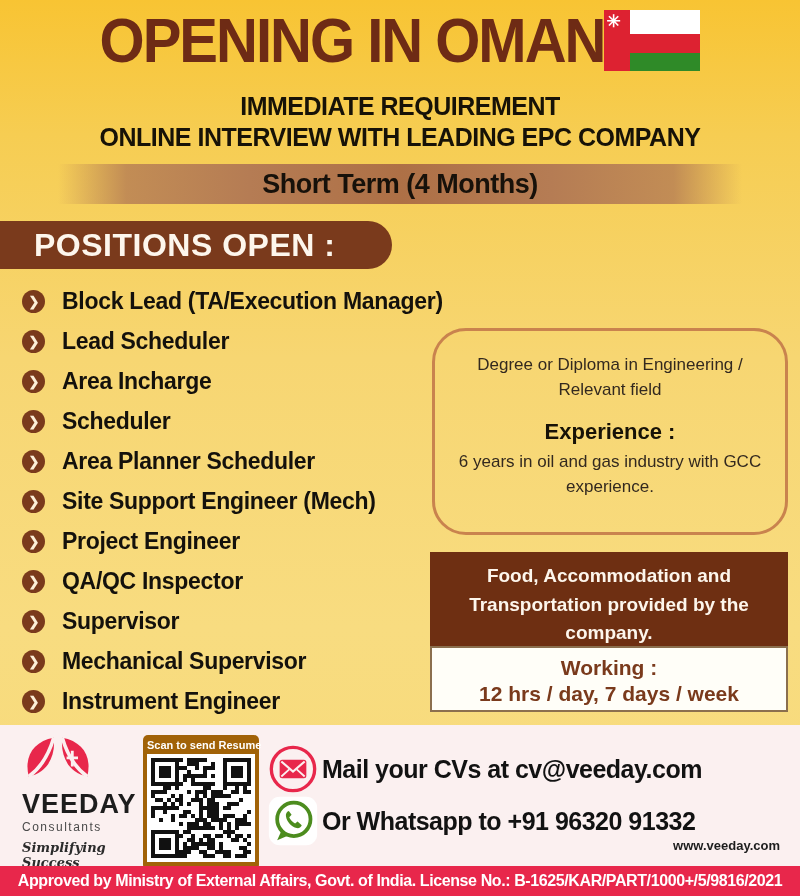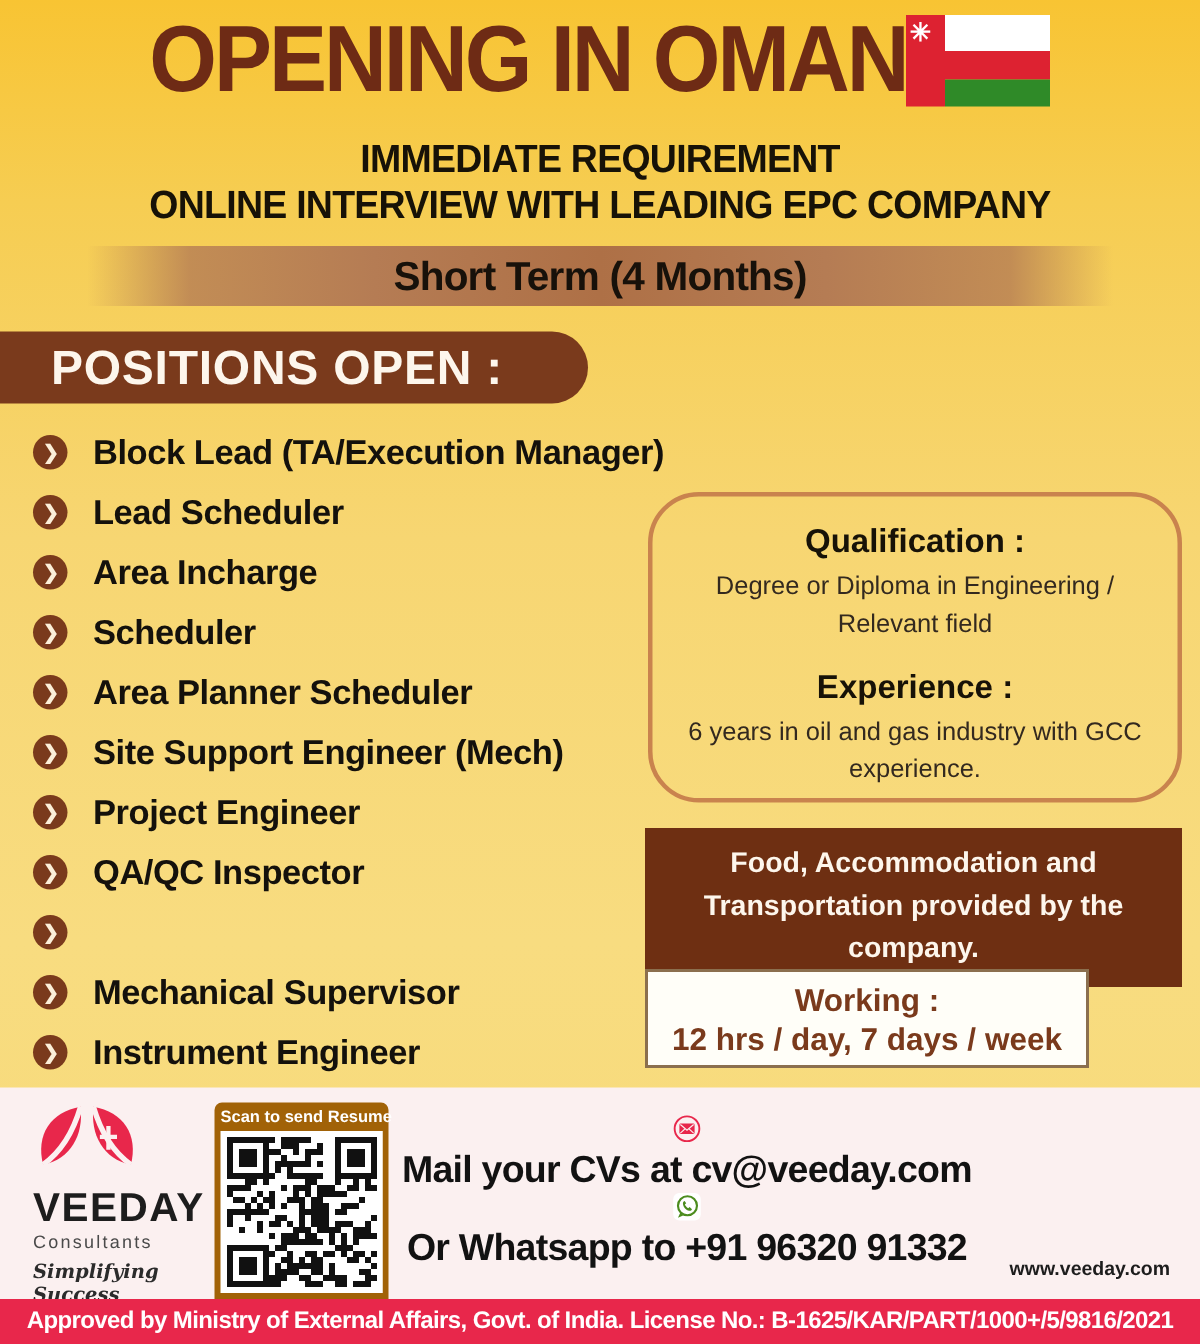--- a/index.html
+++ b/index.html
@@ -55,38 +55,38 @@
   .box-heading{font-size:22px; font-weight:800; color:#171207;}
   .box-body{font-size:17px; color:#33291F; line-height:1.45; margin-top:5px; padding:0 20px;}
   .exp-heading{margin-top:17px;}
 
   .food-box{
     left:430px; top:552px; width:358px; height:106px; background:#6E2F12;
     display:flex; align-items:center; justify-content:center; text-align:center;
     color:#FDF6EC; font-size:19px; font-weight:700; line-height:1.5; padding:0 26px;
   }
   .working-box{
-    left:430px; top:646px; width:296px; height:66px; background:#FFFEF8;
+    left:430px; top:646px; width:358px; height:66px; background:#FFFEF8;
     border:2px solid #8B6F4E; text-align:center; padding-top:7px;
     color:#7A3A1C; font-size:21px; font-weight:800; line-height:1.25;
   }
 
   
   .footer{top:725px; left:0; width:800px; height:141px; background:#FBF0F0;}
   .logo-block{left:22px; top:10px; width:118px; text-align:left; position:absolute;}
   .logo-name{font-size:27px; font-weight:700; color:#1d1d1d; letter-spacing:1px; line-height:1; margin-top:2px;}
   .logo-sub{font-size:12px; color:#4a4a4a; letter-spacing:1.5px; margin-top:2px;}
   .logo-tagline{font-family:"DejaVu Serif", serif; font-style:italic; font-size:13px; font-weight:700; color:#2b2b2b; margin-top:6px;}
 
   .qr-block{left:143px; top:10px; position:absolute; width:116px; background:#a16207; border-radius:5px; padding:3px 4px 4px 4px;}
   .qr-label{font-size:11px; font-weight:700; color:#fff; text-align:center; padding:1px 0 3px 0; white-space:nowrap;}
   .qr-frame{background:#fff; width:108px; height:108px;}
 
   .contact-block{left:268px; top:18px; position:absolute;}
-  .contact-row{display:flex; align-items:center; gap:4px; height:52px;flex-direction:column;}
+  .contact-row{display:flex; align-items:center; gap:4px; height:52px;}
   .contact-text{font-size:25px; font-weight:800; color:#121212; letter-spacing:-0.5px; white-space:nowrap;}
   .website{right:20px; top:113px; position:absolute; font-size:13px; font-weight:800; color:#1d1d1d;}
 
   .approval-bar{
     top:866px; left:0; width:800px; height:30px; background:#E8274B;
     display:flex; align-items:center; justify-content:center;
     color:#fff; font-size:16px; font-weight:700; letter-spacing:-0.4px; white-space:nowrap;
   }
 </style>
 </head>
@@ -142,33 +142,33 @@
       <div class="position-item">
         <span class="bullet">❯</span>
         <span class="position-label">Project Engineer</span>
       </div>
       <div class="position-item">
         <span class="bullet">❯</span>
         <span class="position-label">QA/QC Inspector</span>
       </div>
       <div class="position-item">
         <span class="bullet">❯</span>
+        <span class="position-label">Supervisor</span>
       </div>
       <div class="position-item">
         <span class="bullet">❯</span>
         <span class="position-label">Mechanical Supervisor</span>
       </div>
       <div class="position-item">
         <span class="bullet">❯</span>
         <span class="position-label">Instrument Engineer</span>
       </div>
     </div>
 
   <div class="abs qual-box">
-    <div class="box-heading">Qualification :</div>
     <div class="box-body">Degree or Diploma in Engineering / Relevant field</div>
     <div class="box-heading exp-heading">Experience :</div>
     <div class="box-body">6 years in oil and gas industry with GCC experience.</div>
   </div>
 
   <div class="abs food-box">Food, Accommodation and Transportation provided by the company.</div>
 
   <div class="abs working-box">
     <div>Working :</div>
     <div>12 hrs / day, 7 days / week</div>

